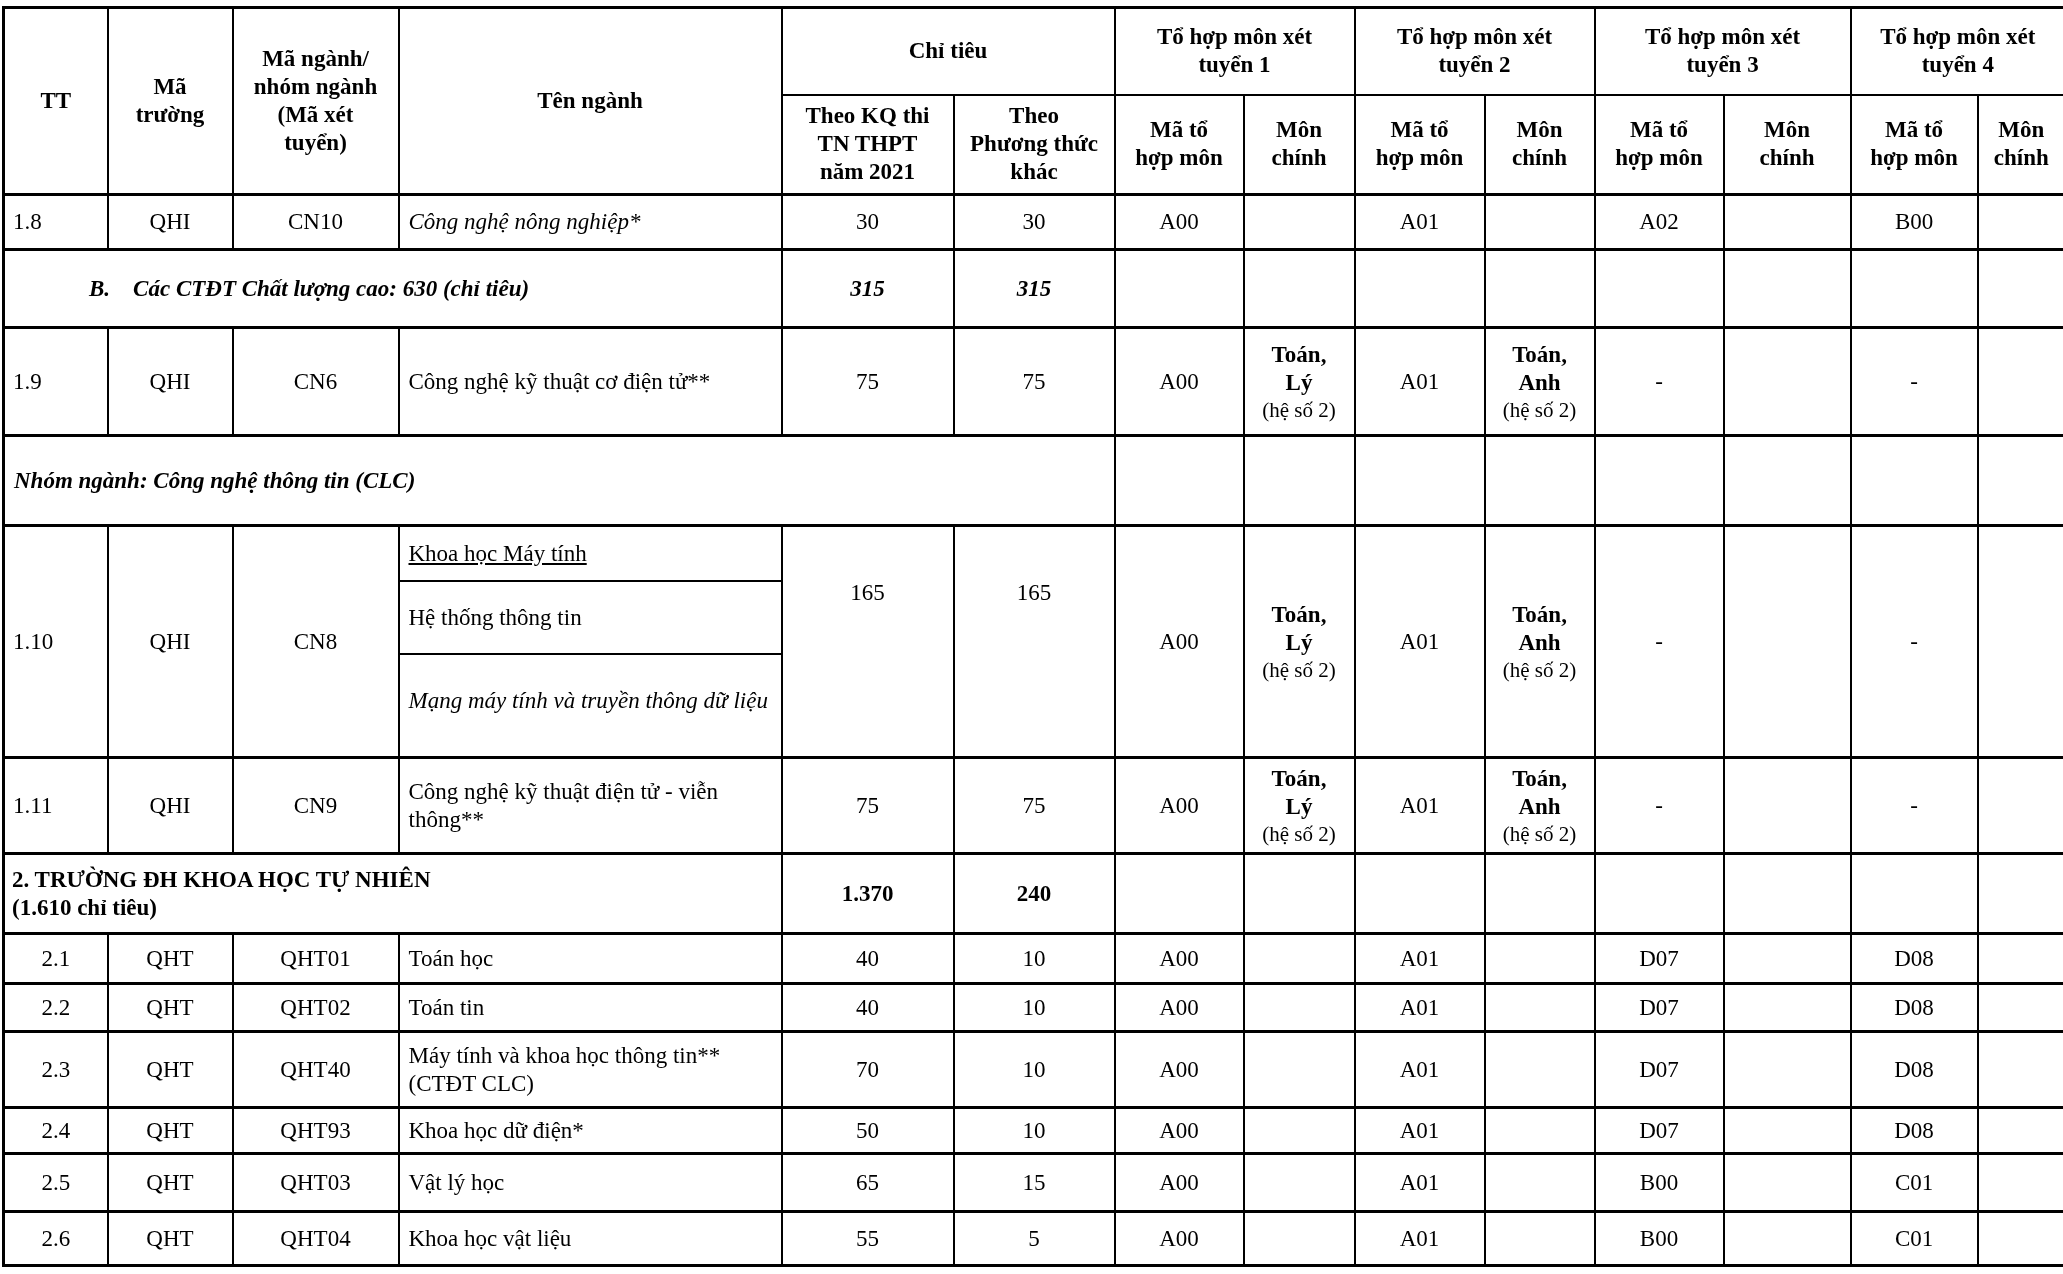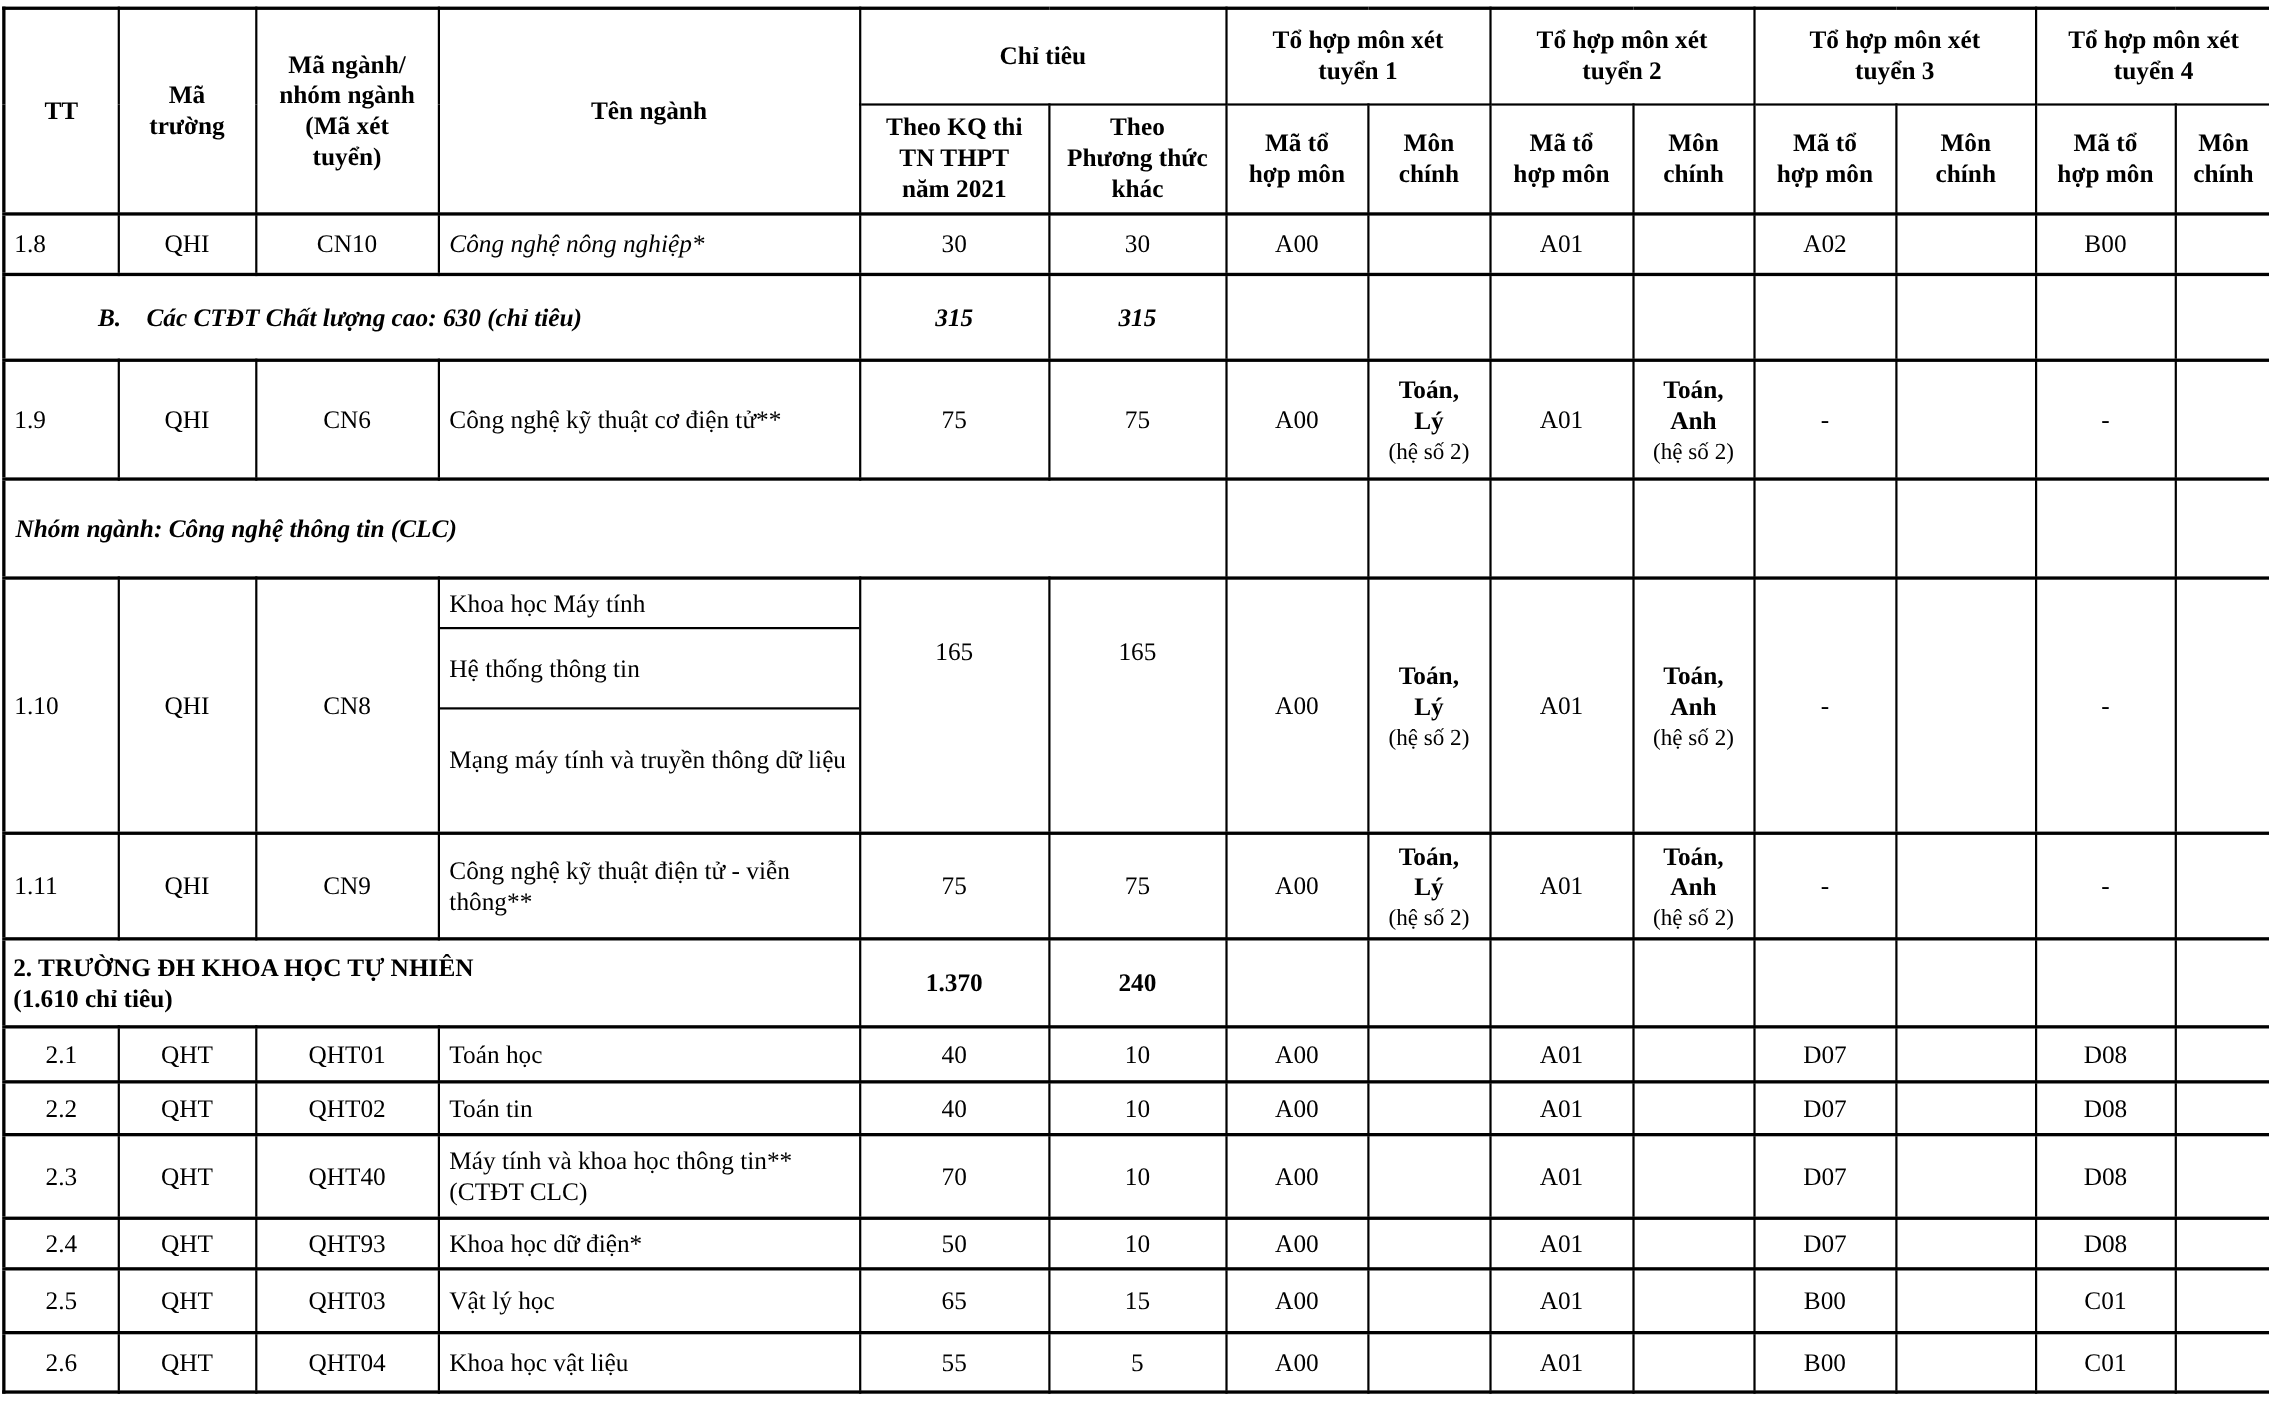--- a/index.html
+++ b/index.html
@@ -152,21 +152,21 @@
         <td></td>
         <td></td>
         <td></td>
         <td></td>
         <td></td>
       </tr>
       <tr style="height: 232px;">
         <td class="tt-left">1.10</td>
         <td>QHI</td>
         <td>CN8</td>
-        <td class="stack"><div class="sub" style="height: 45px;">Khoa học Máy tính</div><div class="sub" style="height: 73px;">Hệ thống thông tin</div><div class="sub" style="height: 91px;">Mạng máy tính và truyền thông dữ liệu</div></td>
+        <td class="stack"><div class="sub" style="height: 55px; text-decoration: underline;">Khoa học Máy tính</div><div class="sub" style="height: 73px;">Hệ thống thông tin</div><div class="sub" style="height: 91px; font-style: italic;">Mạng máy tính và truyền thông dữ liệu</div></td>
         <td class=" v-top">165</td>
         <td class=" v-top">165</td>
         <td>A00</td>
         <td><div class="mon-lines">Toán,
 Lý</div><div class="mon-note">(hệ số 2)</div></td>
         <td>A01</td>
         <td><div class="mon-lines">Toán,
 Anh</div><div class="mon-note">(hệ số 2)</div></td>
         <td>-</td>
         <td></td>

